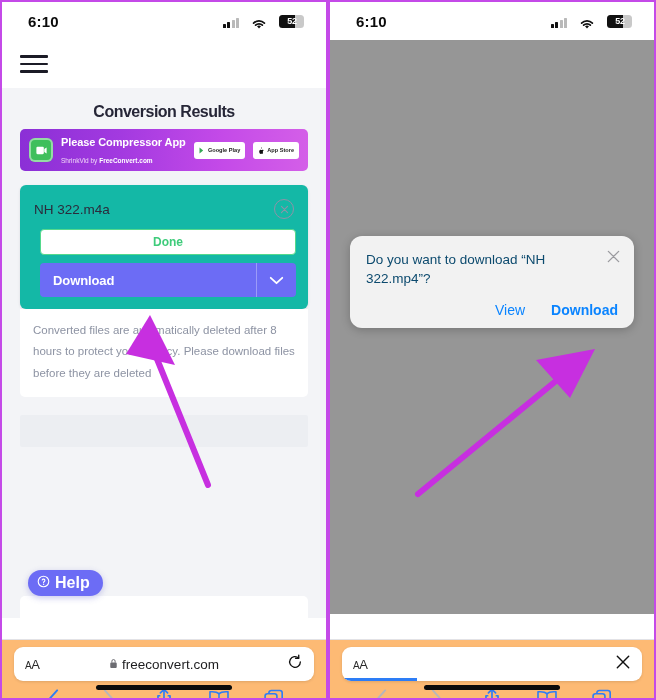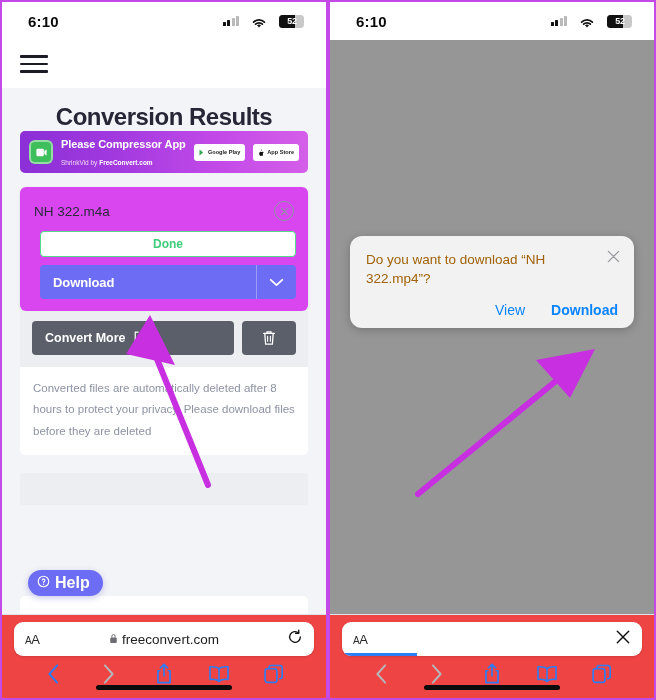--- a/index.html
+++ b/index.html
@@ -34,21 +34,21 @@
     background:#ffffff;
     display:flex; align-items:center;
     padding:0 22px 0 26px;
   }
   .sb-time {
     font-size:15px; font-weight:600; color:#0b0b0b;
     letter-spacing:.2px;
   }
   .sb-right {
     margin-left:auto;
-    display:flex; align-items:flex-start; gap:12px;
+    display:flex; align-items:flex-end; gap:12px;
   }
   .sig { display:flex; align-items:flex-end; gap:1.5px; height:11px; }
   .sig i { display:block; width:3px; background:#111; border-radius:.6px; }
   .sig i:nth-child(1){height:4px}
   .sig i:nth-child(2){height:6px}
   .sig i:nth-child(3){height:8px;background:#b9b9b9}
   .sig i:nth-child(4){height:10px;background:#b9b9b9}
   .wifi { width:16px; height:12px; position:relative; }
   .batt {
     position:relative; width:25px; height:13px;
@@ -93,23 +93,23 @@
 
   
   .page {
     position:relative;
     height:calc(700px - 38px - 48px - 84px);
     background:#f3f4f7;
     overflow:hidden;
   }
   .page-title {
     text-align:center;
-    font-size:24px; font-weight:800; color:#262637;
+    font-size:16px; font-weight:800; color:#262637;
     letter-spacing:-.5px;
-    padding:15px 0 0;
+    padding:15px 0 8px;
   }
 
   
   .promo {
     margin:0 18px 14px;
     height:42px; border-radius:5px;
     background:linear-gradient(90deg,#8b2fd6 0%,#a33ae0 35%,#c44ae8 70%,#d45fe8 100%);
     display:flex; align-items:center;
     padding:0 9px;
     gap:8px;
@@ -135,21 +135,21 @@
     height:17px; border-radius:3px; background:#ffffff;
     display:flex; align-items:center; gap:3px;
     padding:0 5px;
     font-size:5.6px; font-weight:700; color:#1a1a1a;
     white-space:nowrap;
   }
 
   
   .card {
     margin:0 18px;
-    background:#d946ef;
+    background:#14b8a6;
     border-radius:6px;
     box-shadow:0 1px 3px rgba(20,20,40,.10);
   }
   .card-head {
     display:flex; align-items:center;
     padding:14px 14px 10px;
   }
   .file-name {
     font-size:13.5px; color:#2b2b3c; font-weight:400;
   }
@@ -238,22 +238,22 @@
     cursor:pointer;
   }
   .below-card {
     position:absolute; left:18px; right:18px; bottom:-6px;
     height:28px; background:#ffffff; border-radius:5px 5px 0 0;
   }
 
   
   .safari {
     position:absolute; left:0; right:0; bottom:0;
-    height:84px;
-    background:#ef4444;
+    height:59px;
+    background:#fdba74;
     border-top:1px solid #e2e2e6;
   }
   .urlbar {
     position:relative;
     margin:7px 12px 0;
     height:34px; border-radius:9px;
     background:#ffffff;
     box-shadow:0 1px 3px rgba(0,0,0,.12);
     display:flex; align-items:center;
     padding:0 11px;
@@ -292,21 +292,21 @@
     background:#969696;
   }
   .dialog {
     position:absolute; left:20px; right:20px; top:234px;
     background:#f2f2f2;
     border-radius:12px;
     box-shadow:0 2px 10px rgba(0,0,0,.22);
     padding:14px 16px 10px;
   }
   .dlg-text {
-    font-size:13.5px; line-height:1.42; color:#a16207;
+    font-size:13.5px; line-height:1.42; color:#0c4a6e;
     padding-right:22px;
   }
   .dlg-x {
     position:absolute; right:13px; top:13px;
     width:15px; height:15px; cursor:pointer;
   }
   .dlg-actions {
     display:flex; justify-content:flex-end; gap:26px;
     margin-top:14px;
   }
@@ -398,38 +398,20 @@
             <span class="label">Download</span>
             <span class="caret">
               <svg width="15" height="9" viewBox="0 0 16 10">
                   <path d="M1.6 2 8 8 14.4 2" stroke="#fff" stroke-width="2" fill="none" stroke-linecap="round" stroke-linejoin="round"></path>
                 </svg>
             </span>
           </div>
         </div>
       </div>
 
-      <div class="actions">
-        <div class="btn-convert">
-          <span>Convert More</span>
-          <span>
-            <svg width="13" height="13" viewBox="0 0 14 14">
-              <path d="M5.5 2.2H2.4v9.4h9.4V8.5" stroke="#fff" stroke-width="1.3" fill="none" stroke-linecap="round" stroke-linejoin="round"></path>
-              <path d="M8.2 1.8h4v4M12.2 1.8 6.6 7.4" stroke="#fff" stroke-width="1.3" fill="none" stroke-linecap="round" stroke-linejoin="round"></path>
-            </svg>
-          </span>
-        </div>
-        <div class="btn-trash">
-          <svg width="16" height="18" viewBox="0 0 16 18">
-            <path d="M2.6 4.4h10.8M6 4.4V2.8h4v1.6" stroke="#fff" stroke-width="1.3" fill="none" stroke-linecap="round"></path>
-            <path d="M3.8 4.4 4.6 15.2h6.8l.8-10.8" stroke="#fff" stroke-width="1.3" fill="none" stroke-linecap="round" stroke-linejoin="round"></path>
-            <path d="M6.6 7.2v5M9.4 7.2v5" stroke="#fff" stroke-width="1.1" stroke-linecap="round"></path>
-          </svg>
-        </div>
-      </div>
 
       <div class="notice">Converted files are automatically deleted after 8 hours to protect your privacy. Please download files before they are deleted</div>
 
       <div class="ad-slot"></div>
       <div class="below-card"></div>
 
       <div class="help-btn">
         <span>
           <svg width="13" height="13" viewBox="0 0 14 14">
             <circle cx="7" cy="7" r="5.7" stroke="#fff" stroke-width="1.2" fill="none"></circle>

